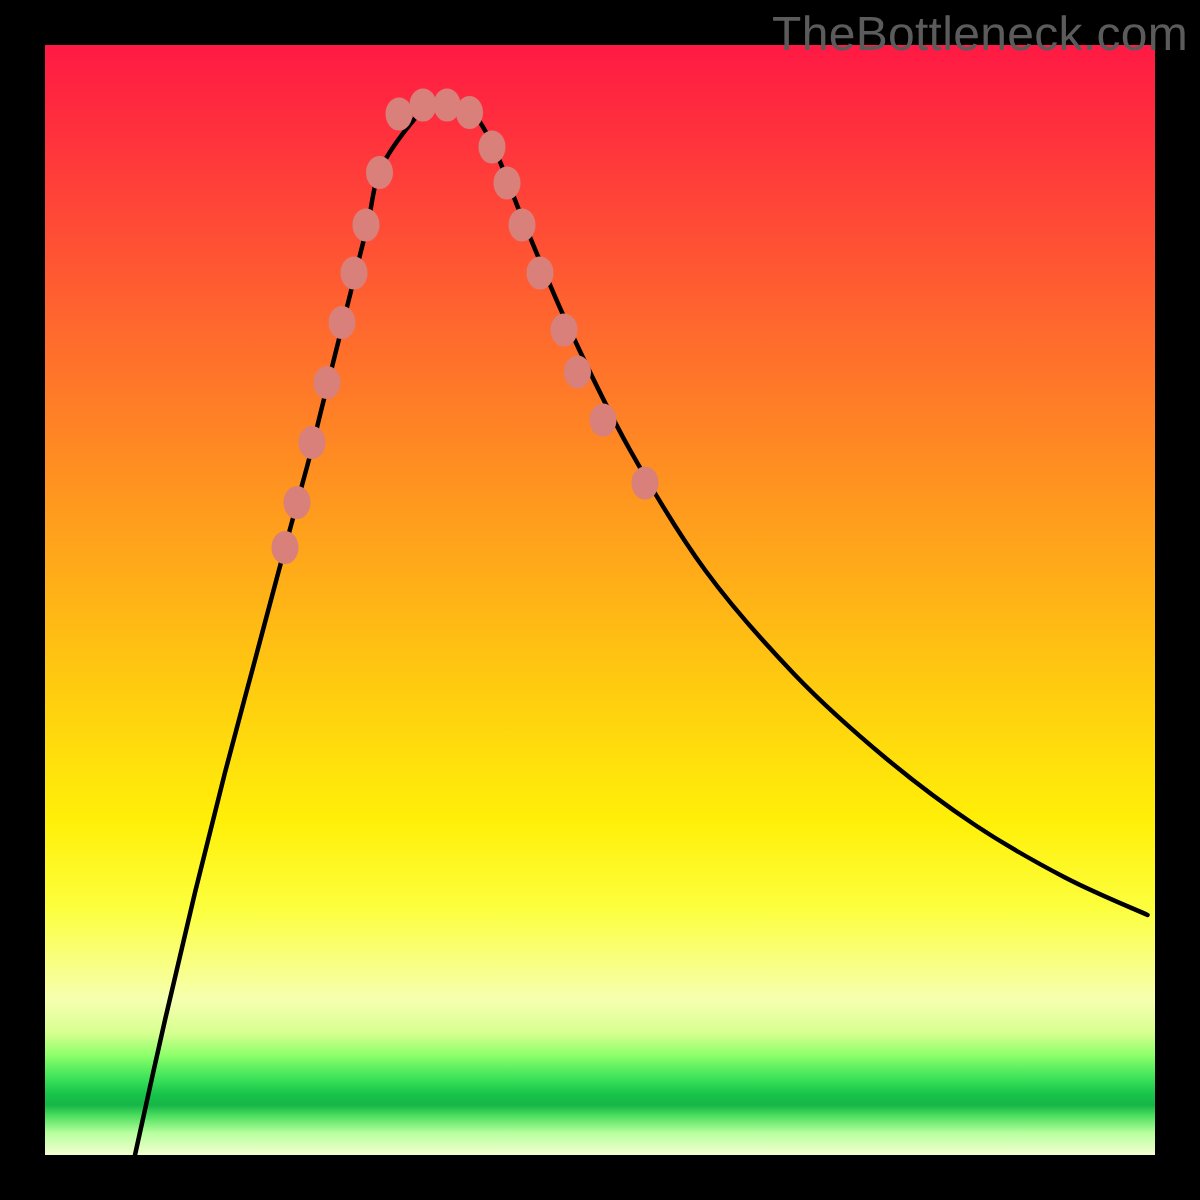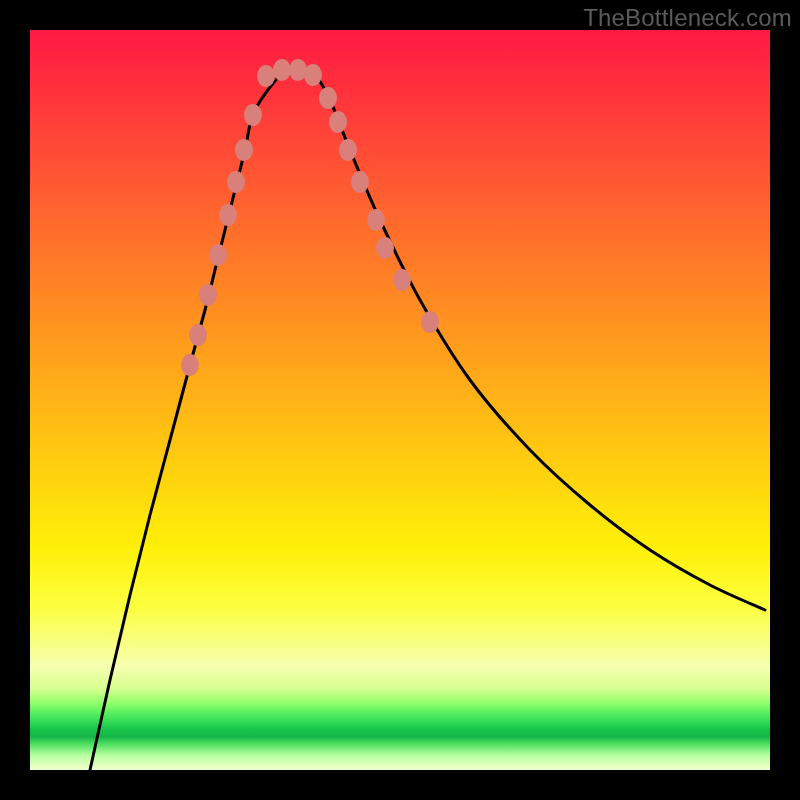--- a/index.html
+++ b/index.html
@@ -51,21 +51,21 @@
     top: 0;
     width: 740px;
     height: 740px;
     overflow: visible;
   }
   .watermark {
     position: absolute;
     top: 4px;
     right: 8px;
     color: #5b5b5b;
-    font-size: 24px;
+    font-size: 32px;
     font-weight: 500;
     letter-spacing: 0.2px;
     user-select: none;
   }
 </style>
 </head>
 <body>
 
 <div class="stage">
 

